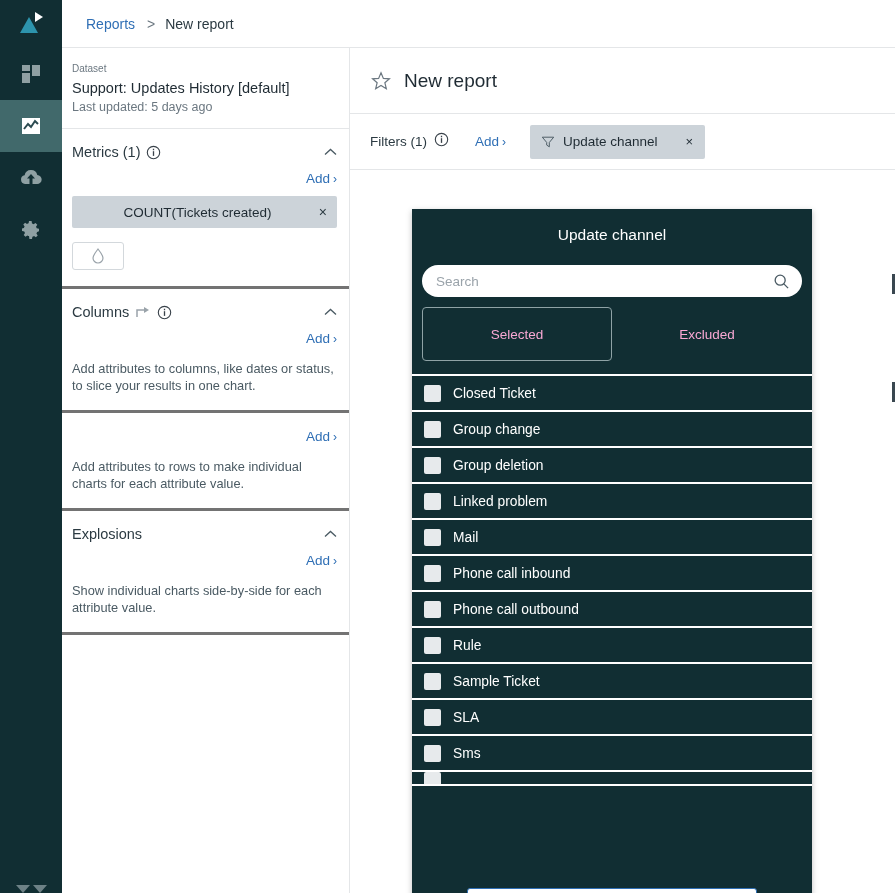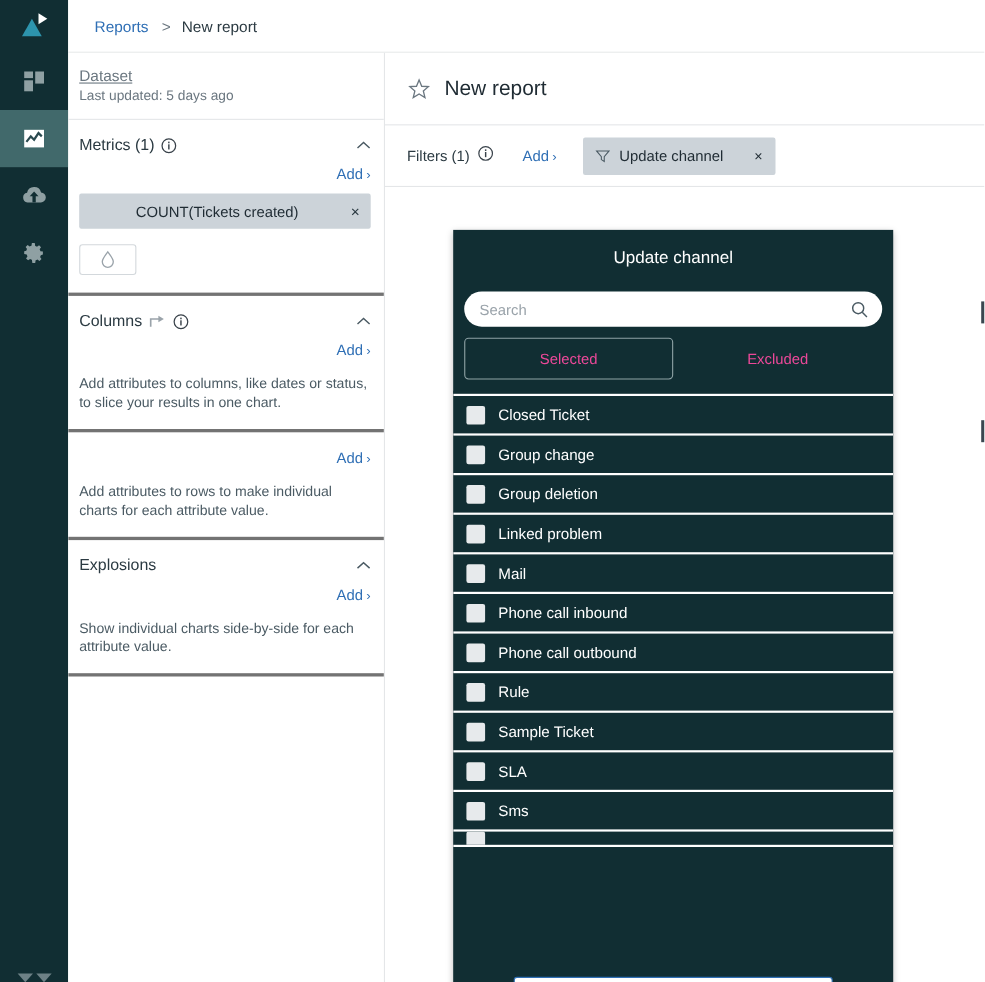--- a/index.html
+++ b/index.html
@@ -54,21 +54,21 @@
     width: 288px; flex: 0 0 288px;
     background: #fff;
     border-right: 1px solid #e4e6e8;
     display: flex; flex-direction: column;
     overflow: hidden;
   }
   .dataset-box {
     padding: 12px 12px 12px 10px;
     border-bottom: 1px solid #e4e6e8;
   }
-  .ds-label { font-size: 14px; color: #6b7780; line-height: 18px; text-decoration: underline; }
+  .ds-label { font-size: 10px; color: #6b7780; line-height: 18px; }
   .ds-name  { font-size: 14.5px; color: #1f2b33; line-height: 20px; }
   .ds-updated { font-size: 12.5px; color: #6b7780; line-height: 18px; }
 
   .section { border-bottom: 3px solid #737373; padding: 10px 12px 16px 10px; position: relative; }
   .sec-head { display: flex; align-items: center; height: 26px; }
   .sec-title { font-size: 14.5px; color: #2b3a42; }
   .sec-icons { display: flex; align-items: center; gap: 6px; margin-left: 6px; }
   .chevron-up {
     margin-left: auto; width: 14px; height: 14px; cursor: pointer;
     display:flex; align-items:center; justify-content:center;
@@ -146,23 +146,23 @@
     display: flex; align-items: center; padding: 0 12px 0 14px;
   }
   .search-box input {
     flex: 1 1 auto; border: 0; outline: 0; font-size: 13.5px;
     color: #2b3a42; font-family: "Liberation Sans", sans-serif; background: transparent;
   }
   .search-box input::placeholder { color: #9aa3aa; }
 
   .toggle-row { display: flex; padding: 10px 10px 0 10px; }
   .toggle-btn {
-    flex: 1 1 50%; height: 38px;
+    flex: 1 1 50%; height: 54px;
     display: flex; align-items: center; justify-content: center;
-    color: #ec4899; font-size: 13.5px; cursor: pointer;
+    color: #f9a8d4; font-size: 13.5px; cursor: pointer;
     border: 1px solid transparent; border-radius: 4px; background: transparent;
   }
   .toggle-btn.on { border-color: #8fa3a6; }
 
   .opt-scroll {
     flex: 1 1 auto; margin-top: 10px; overflow: hidden;
     display: flex; flex-direction: column;
     position: relative;
   }
   .opt-cut-top { height: 5px; background: #112e33; border-bottom: 2px solid #fff; flex: 0 0 5px; }
@@ -254,20 +254,21 @@
       <span class="crumb-sep">&gt;</span>
       <span class="crumb-current">New report</span>
     </div>
 
     <div class="work">
 
       <div class="config">
 
         <div class="dataset-box">
           <div class="ds-label">Dataset</div>
+          <div class="ds-name">Support: Updates History [default]</div>
           <div class="ds-updated">Last updated: 5 days ago</div>
         </div>
 
         <div class="section">
           <div class="sec-head">
             <span class="sec-title">Metrics (1)</span>
             <span class="sec-icons">
               <svg width="15" height="15" viewBox="0 0 16 16">
                 <circle cx="8" cy="8" r="6.6" fill="none" stroke="#39424a" stroke-width="1.2"></circle>
                 <rect x="7.3" y="6.6" width="1.4" height="5" fill="#39424a"></rect>

